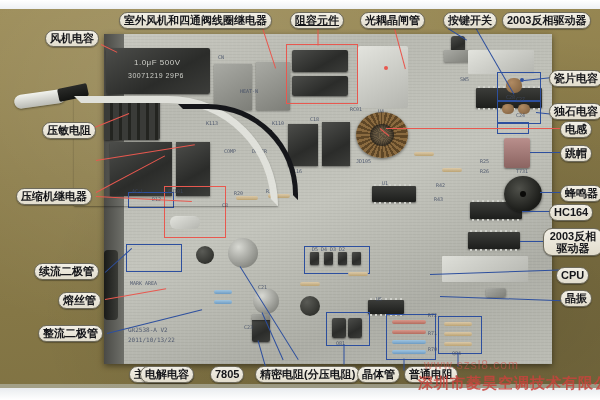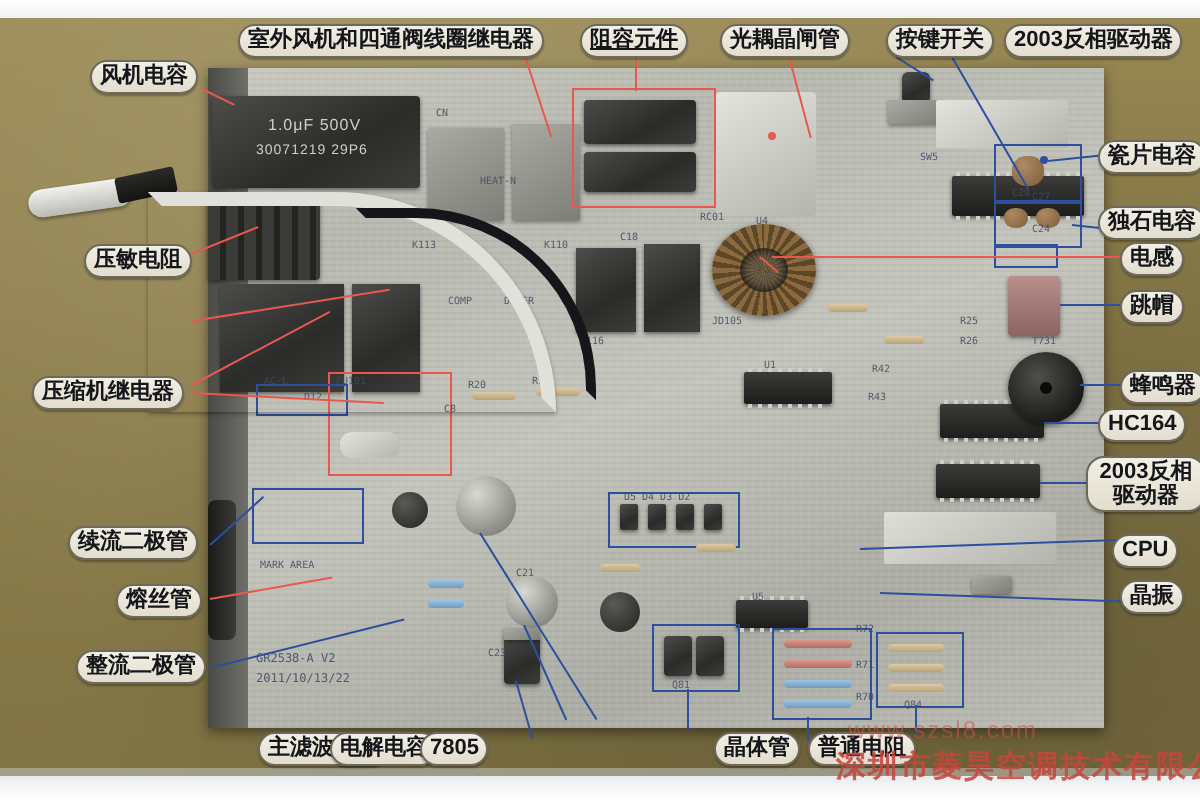--- a/index.html
+++ b/index.html
@@ -394,24 +394,25 @@
   <div class="lab" style="left:549px;top:204px;">HC164</div>
 
   <div class="lab two" style="left:543px;top:228px;width:50px;">2003反相驱动器</div>
 
   <div class="lab" style="left:556px;top:267px;">CPU</div>
 
   <div class="lab" style="left:560px;top:290px;">晶振</div>
 
   <div class="lab" style="left:88px;top:366px;margin-left:41px;">主滤波电容</div>
 
-  <div class="lab" style="left:165px;top:366px;">电解电容</div>
+  <div class="lab" style="left:140px;top:366px;">电解电容</div>
 
   <div class="lab" style="left:210px;top:366px;">7805</div>
 
+  <div class="lab" style="left:255px;top:366px;">精密电阻(分压电阻)</div>
 
   <div class="lab" style="left:357px;top:366px;">晶体管</div>
 
   <div class="lab" style="left:404px;top:366px;">普通电阻</div>
 
   <div class="wm-url" style="left:424px;top:358px;">www.szsl8.com</div>
   <div class="wm-co" style="left:418px;top:374px;">深圳市菱昊空调技术有限公司</div>
 
 </div>
 

